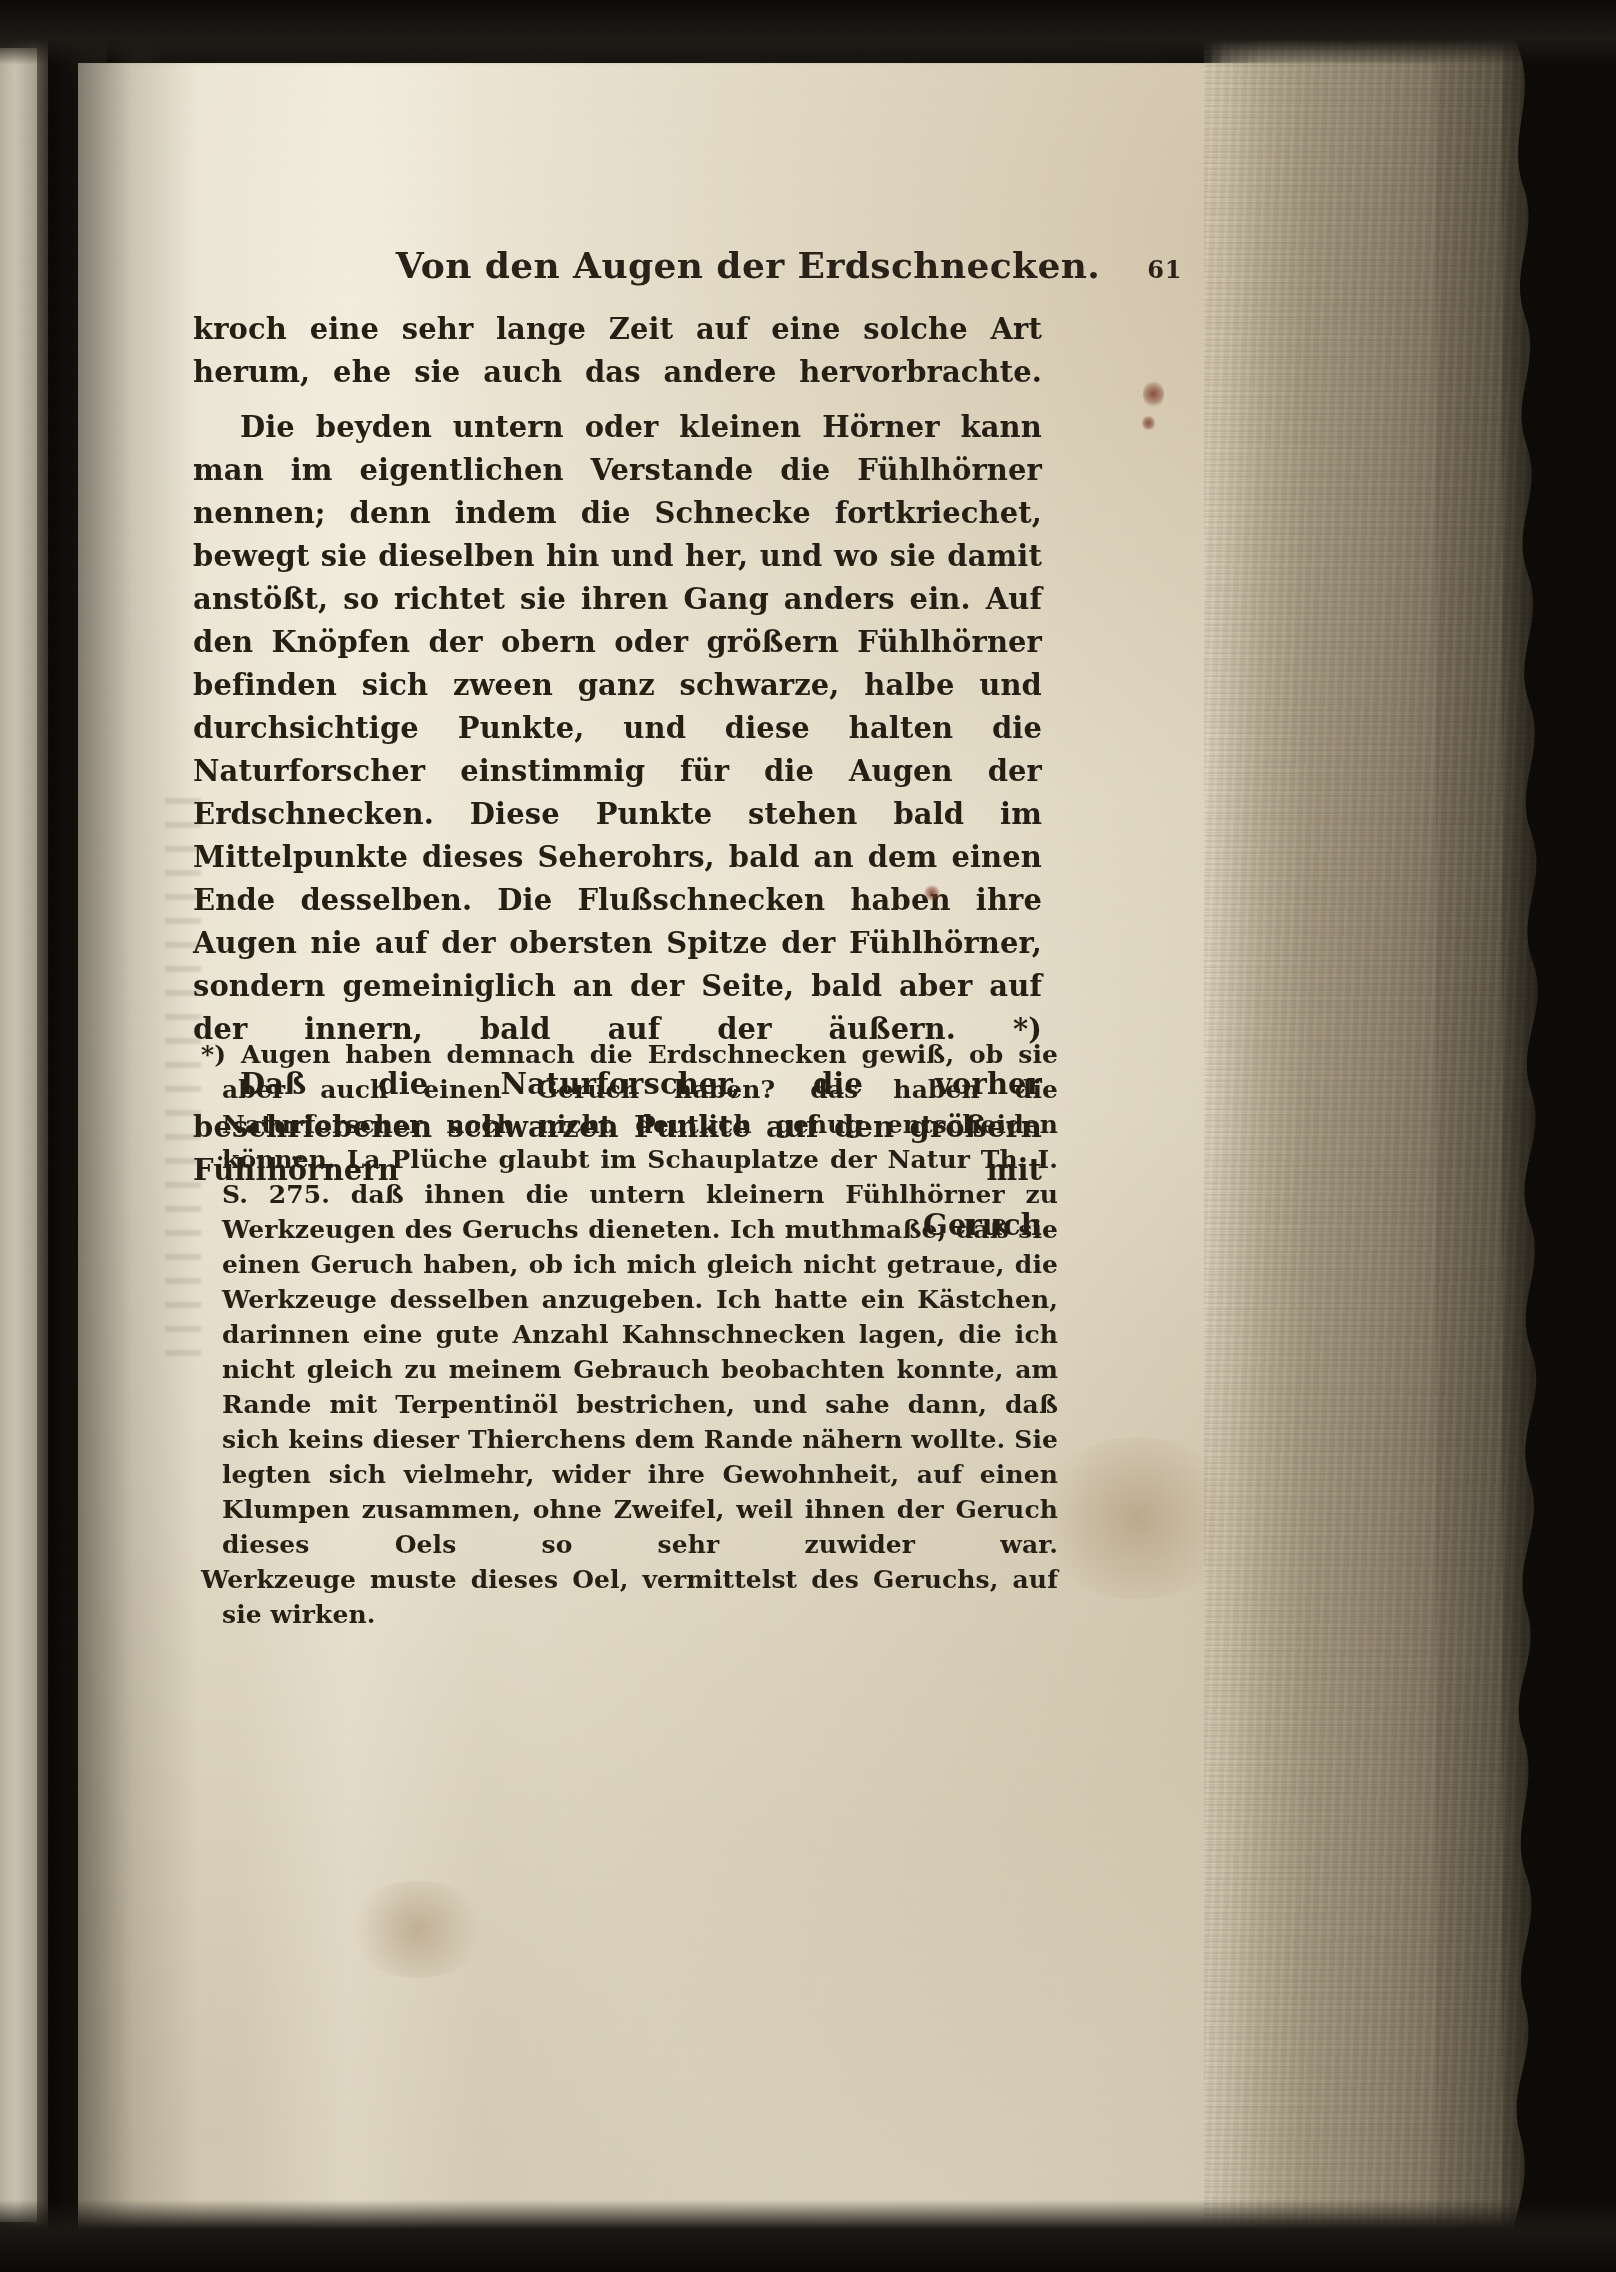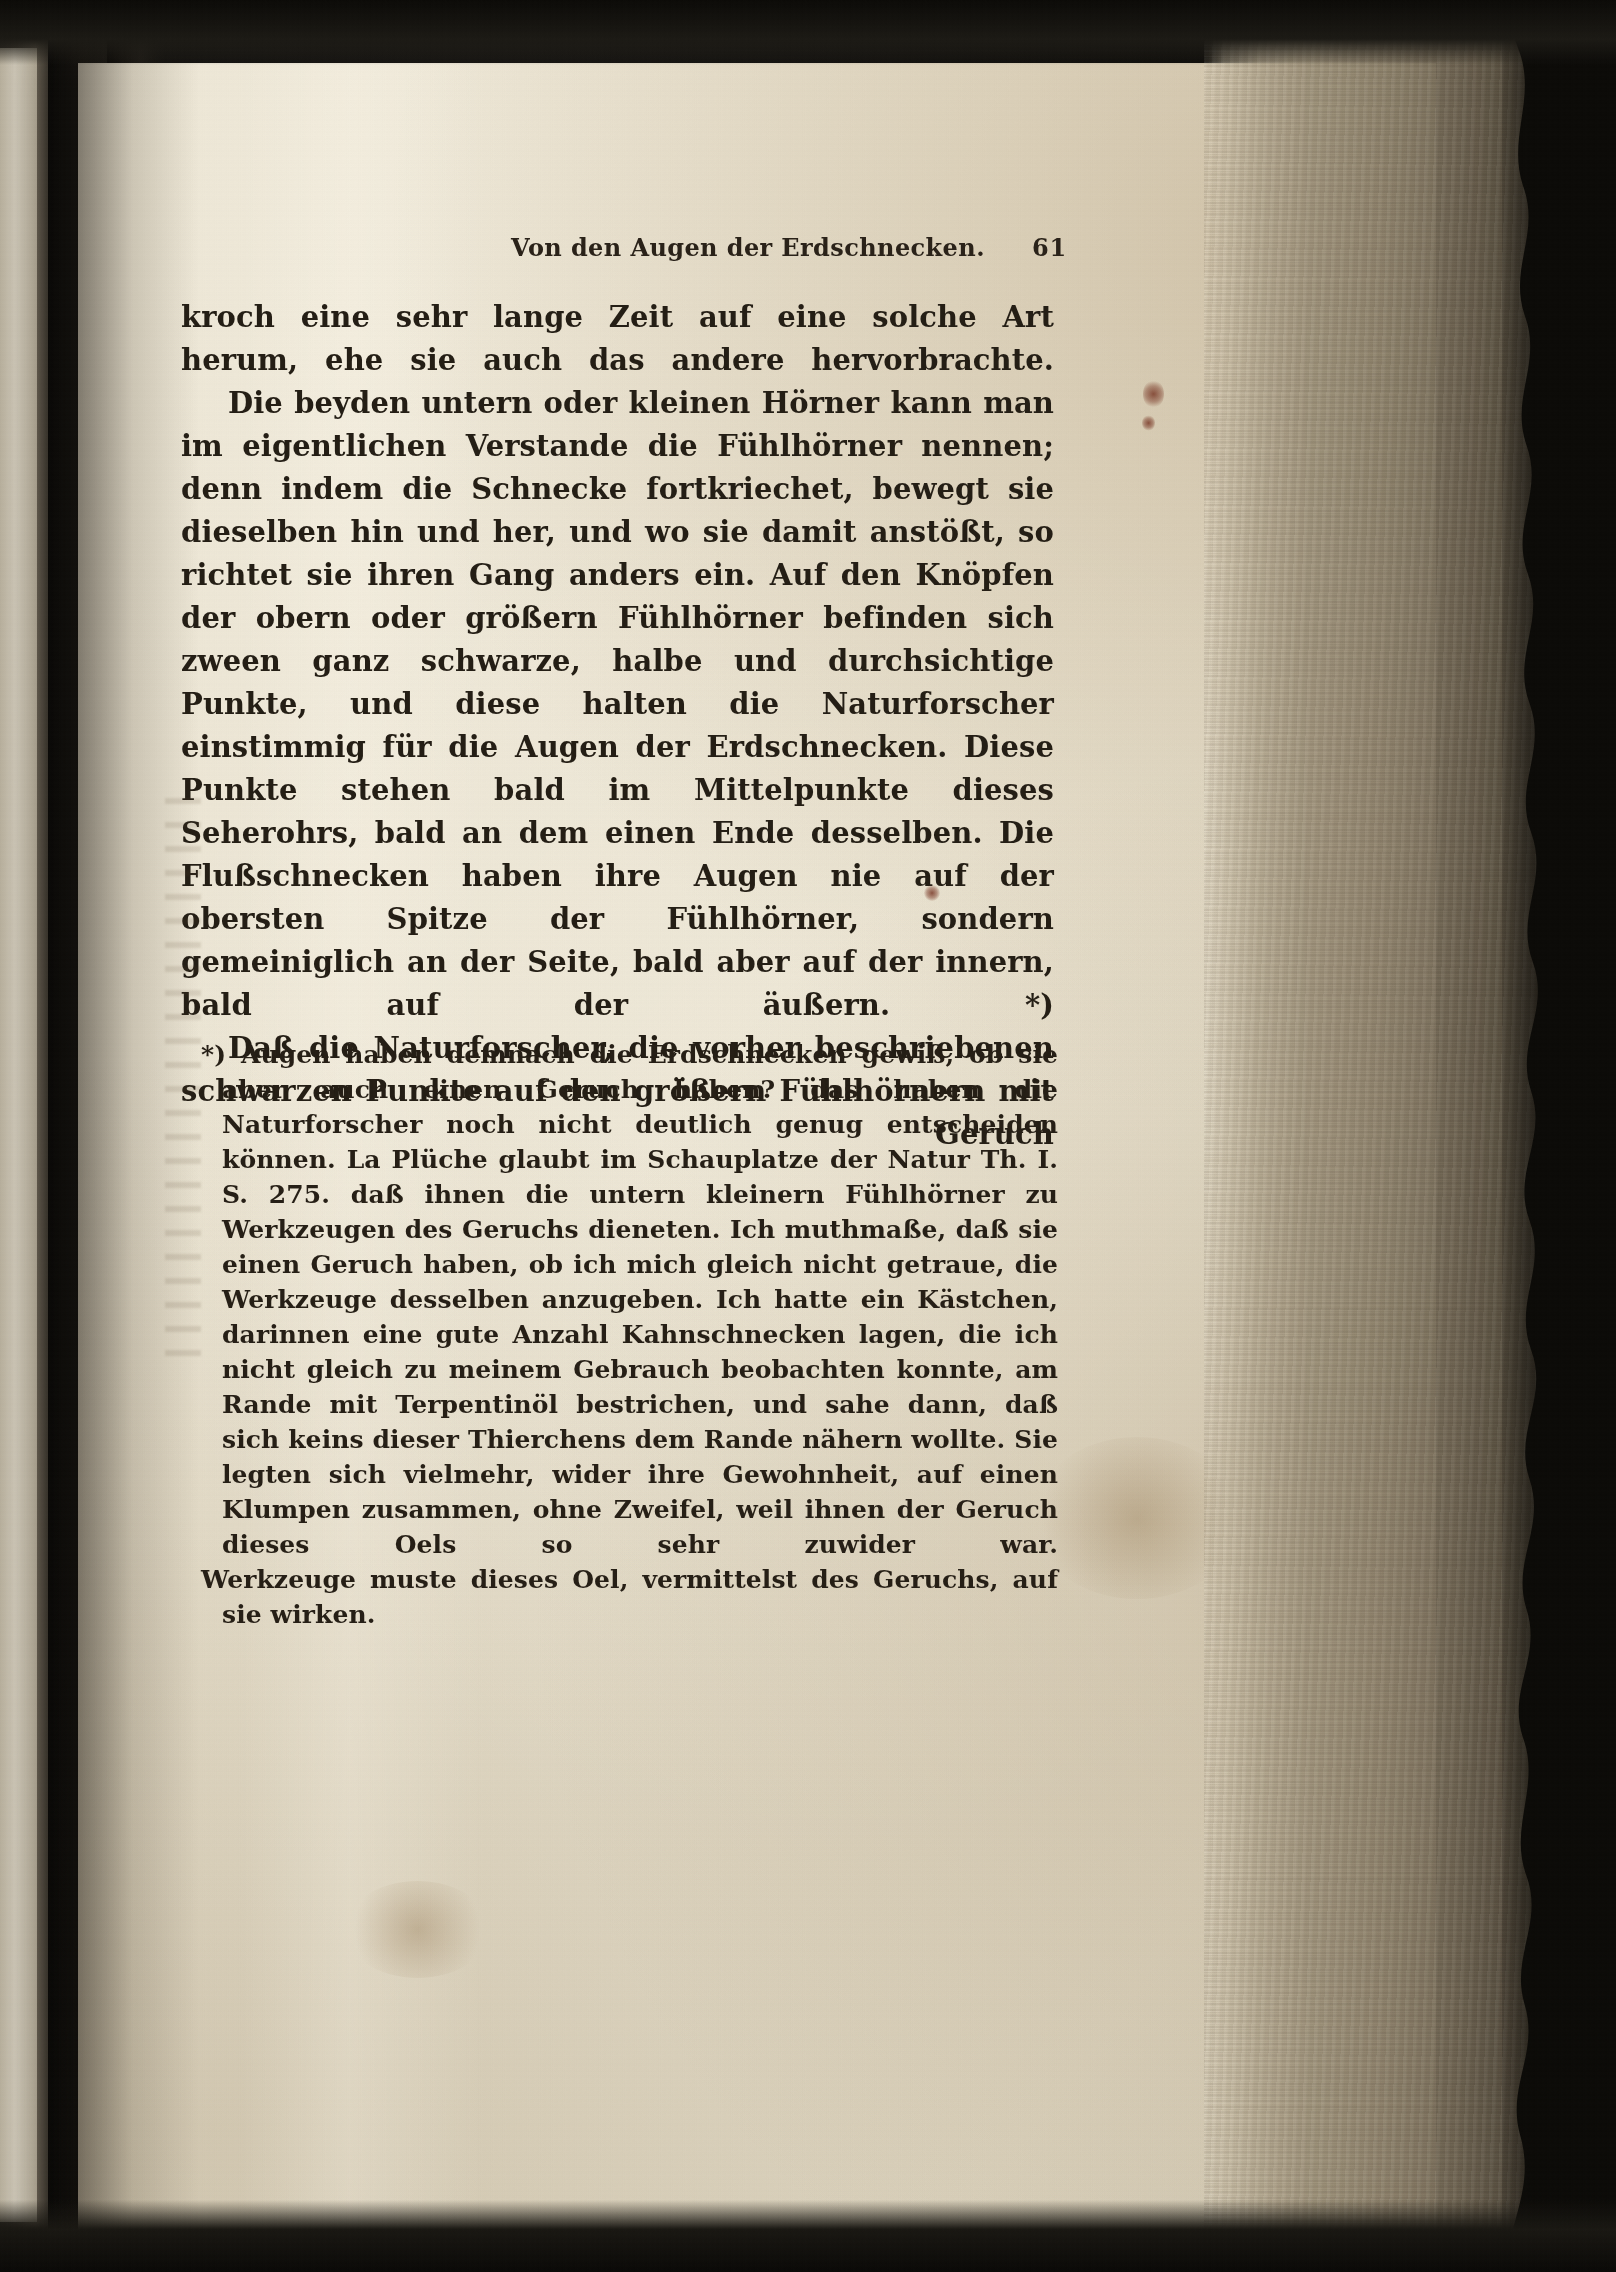--- a/index.html
+++ b/index.html
@@ -177,39 +177,40 @@
     position: absolute;
     left: 0; top: 170px;
     width: 1358px;
     display: flex;
     align-items: baseline;
     justify-content: center;
     gap: 47px;
     padding-left: 32px;
   }
   .running-title {
-    font-size: 24px;
+    font-size: 36px;
     color: #2a2219;
     font-weight: 700;
     letter-spacing: 0.4px;
+    margin-top: 11px;
   }
   .folio {
     font-size: 24px;
     color: #2a2219;
     font-weight: 700;
     letter-spacing: 0.8px;
   }
 
   .body-block {
     position: absolute;
     left: 103px; top: 233px;
     width: 873px;
   }
   .body-block p {
-    margin: 0;
+    margin: 12px;
     font-size: 29px;
     line-height: 43px;
     color: #241e15;
     text-align: justify;
     text-align-last: justify;
     font-weight: 600;
     letter-spacing: 0.1px;
   }
   .body-block p.indent { text-indent: 47px; }
   .body-block p.last-center { text-align-last: right; }

